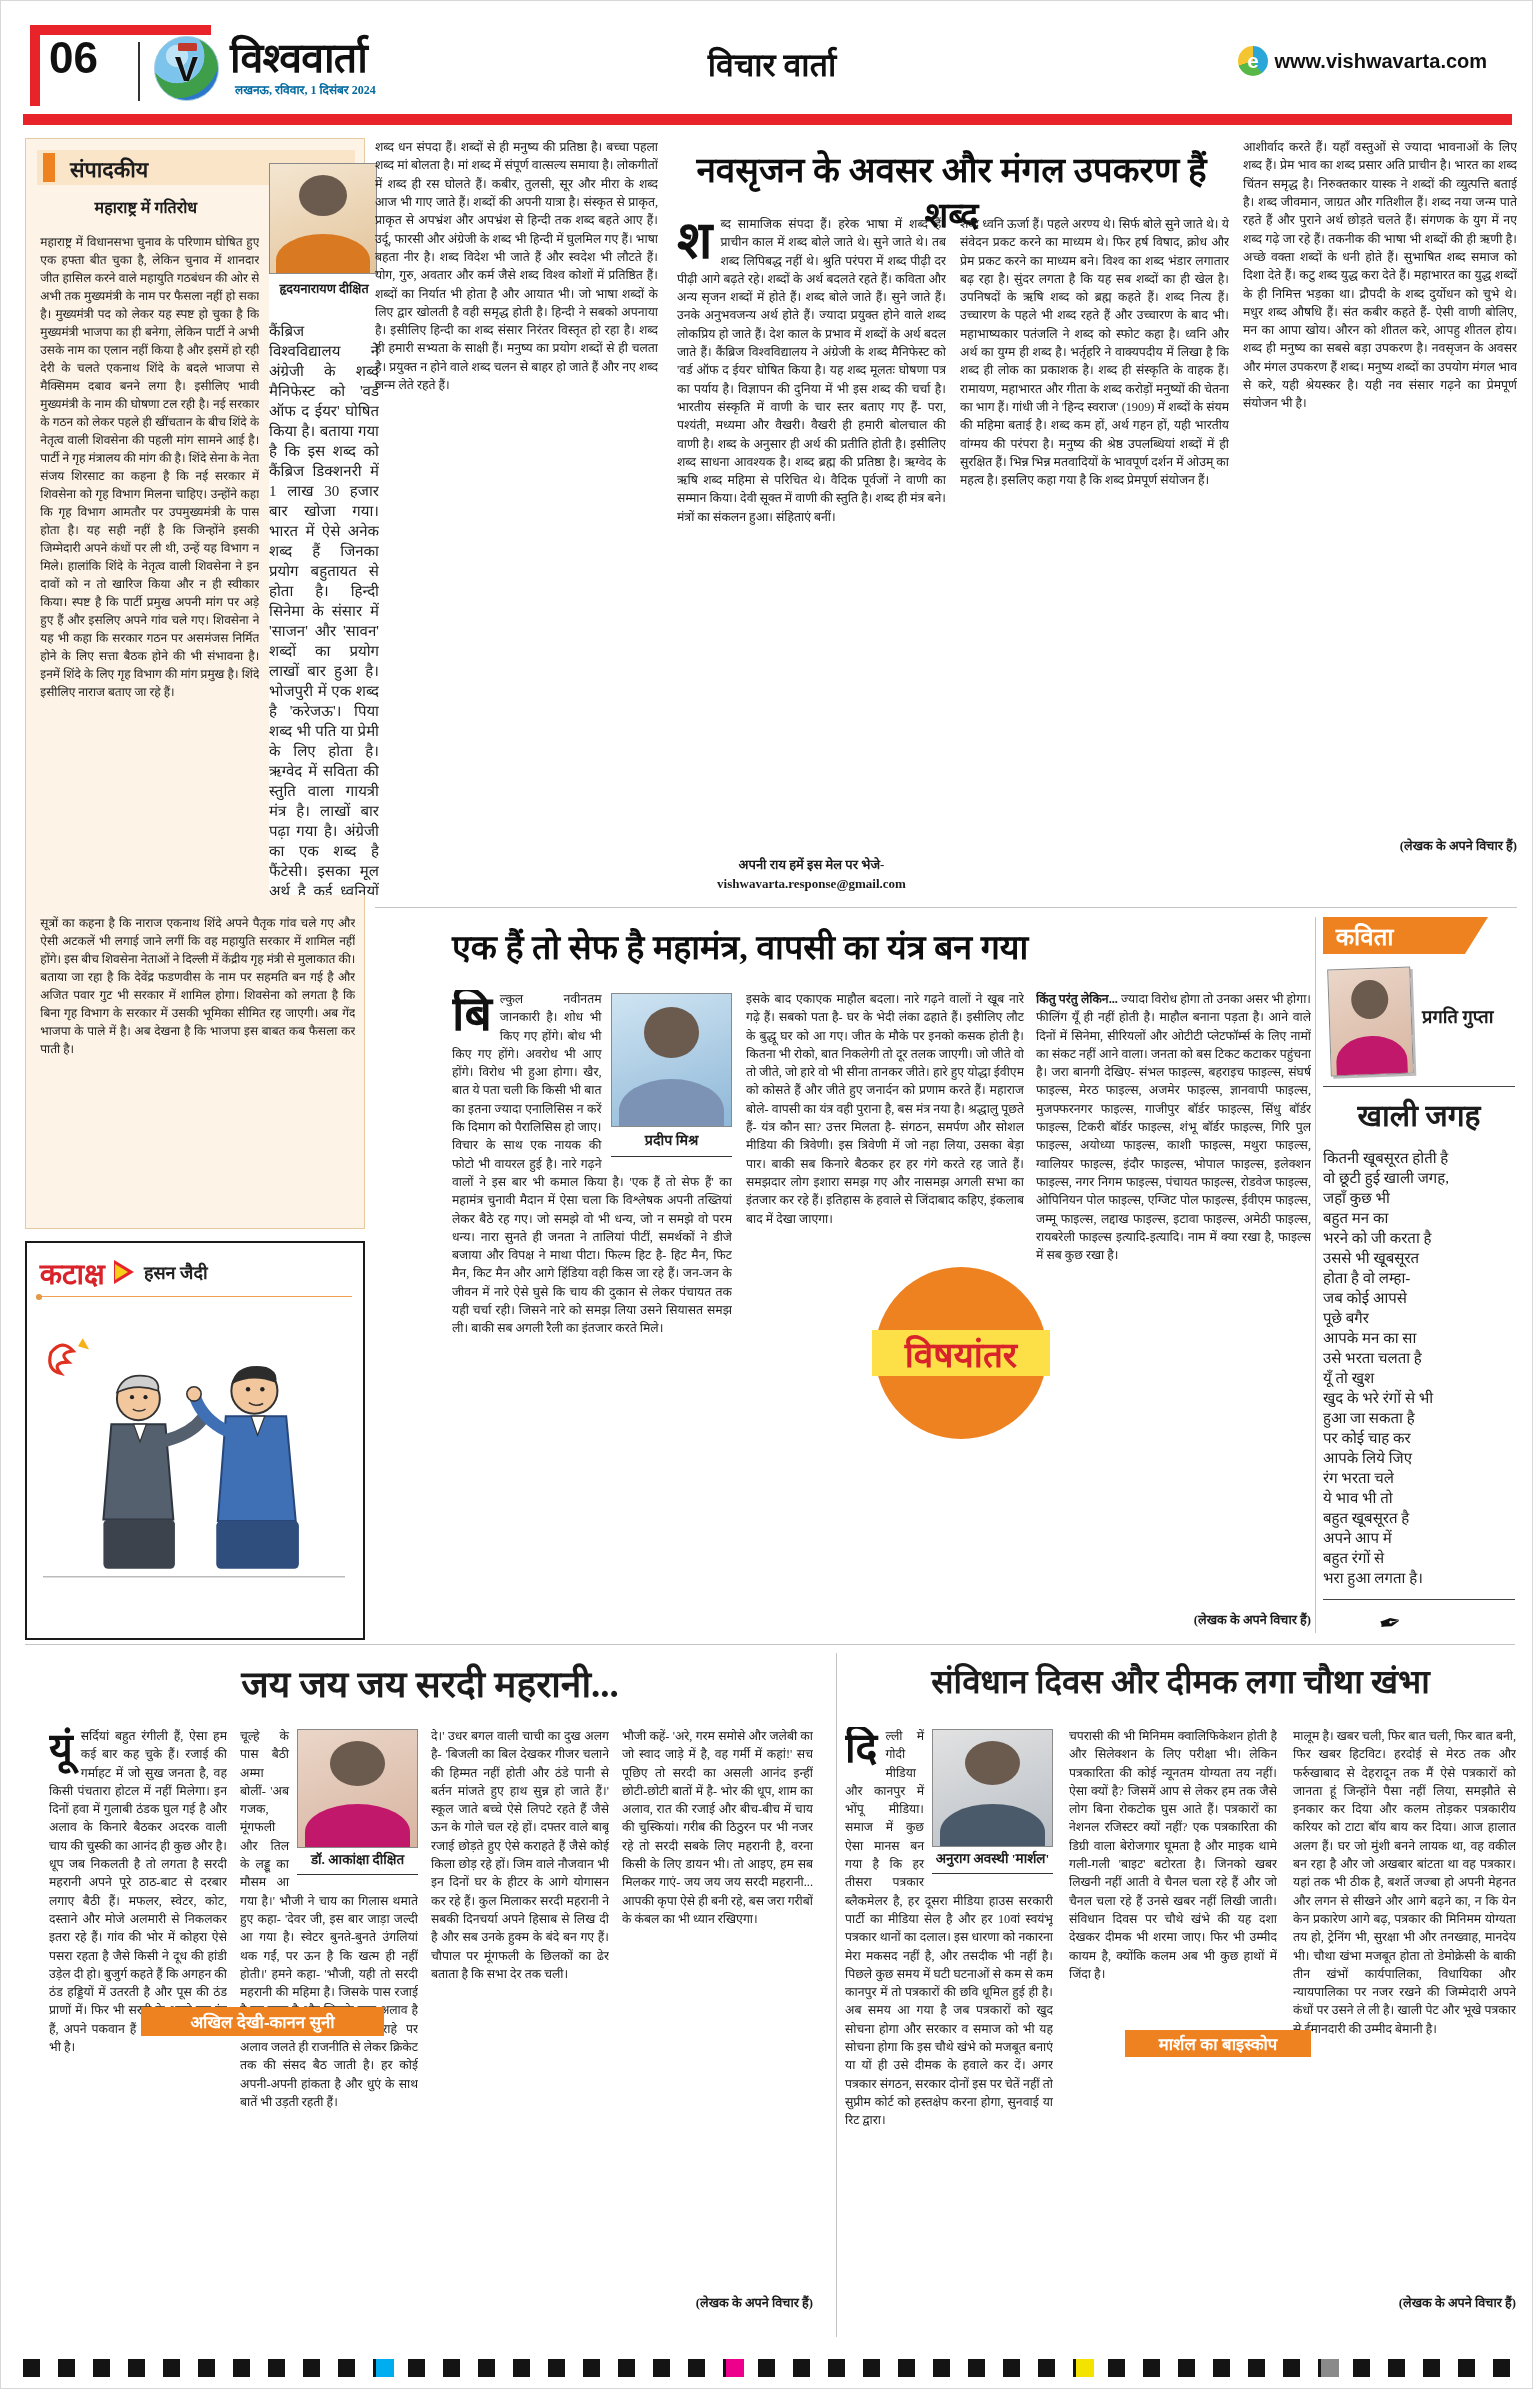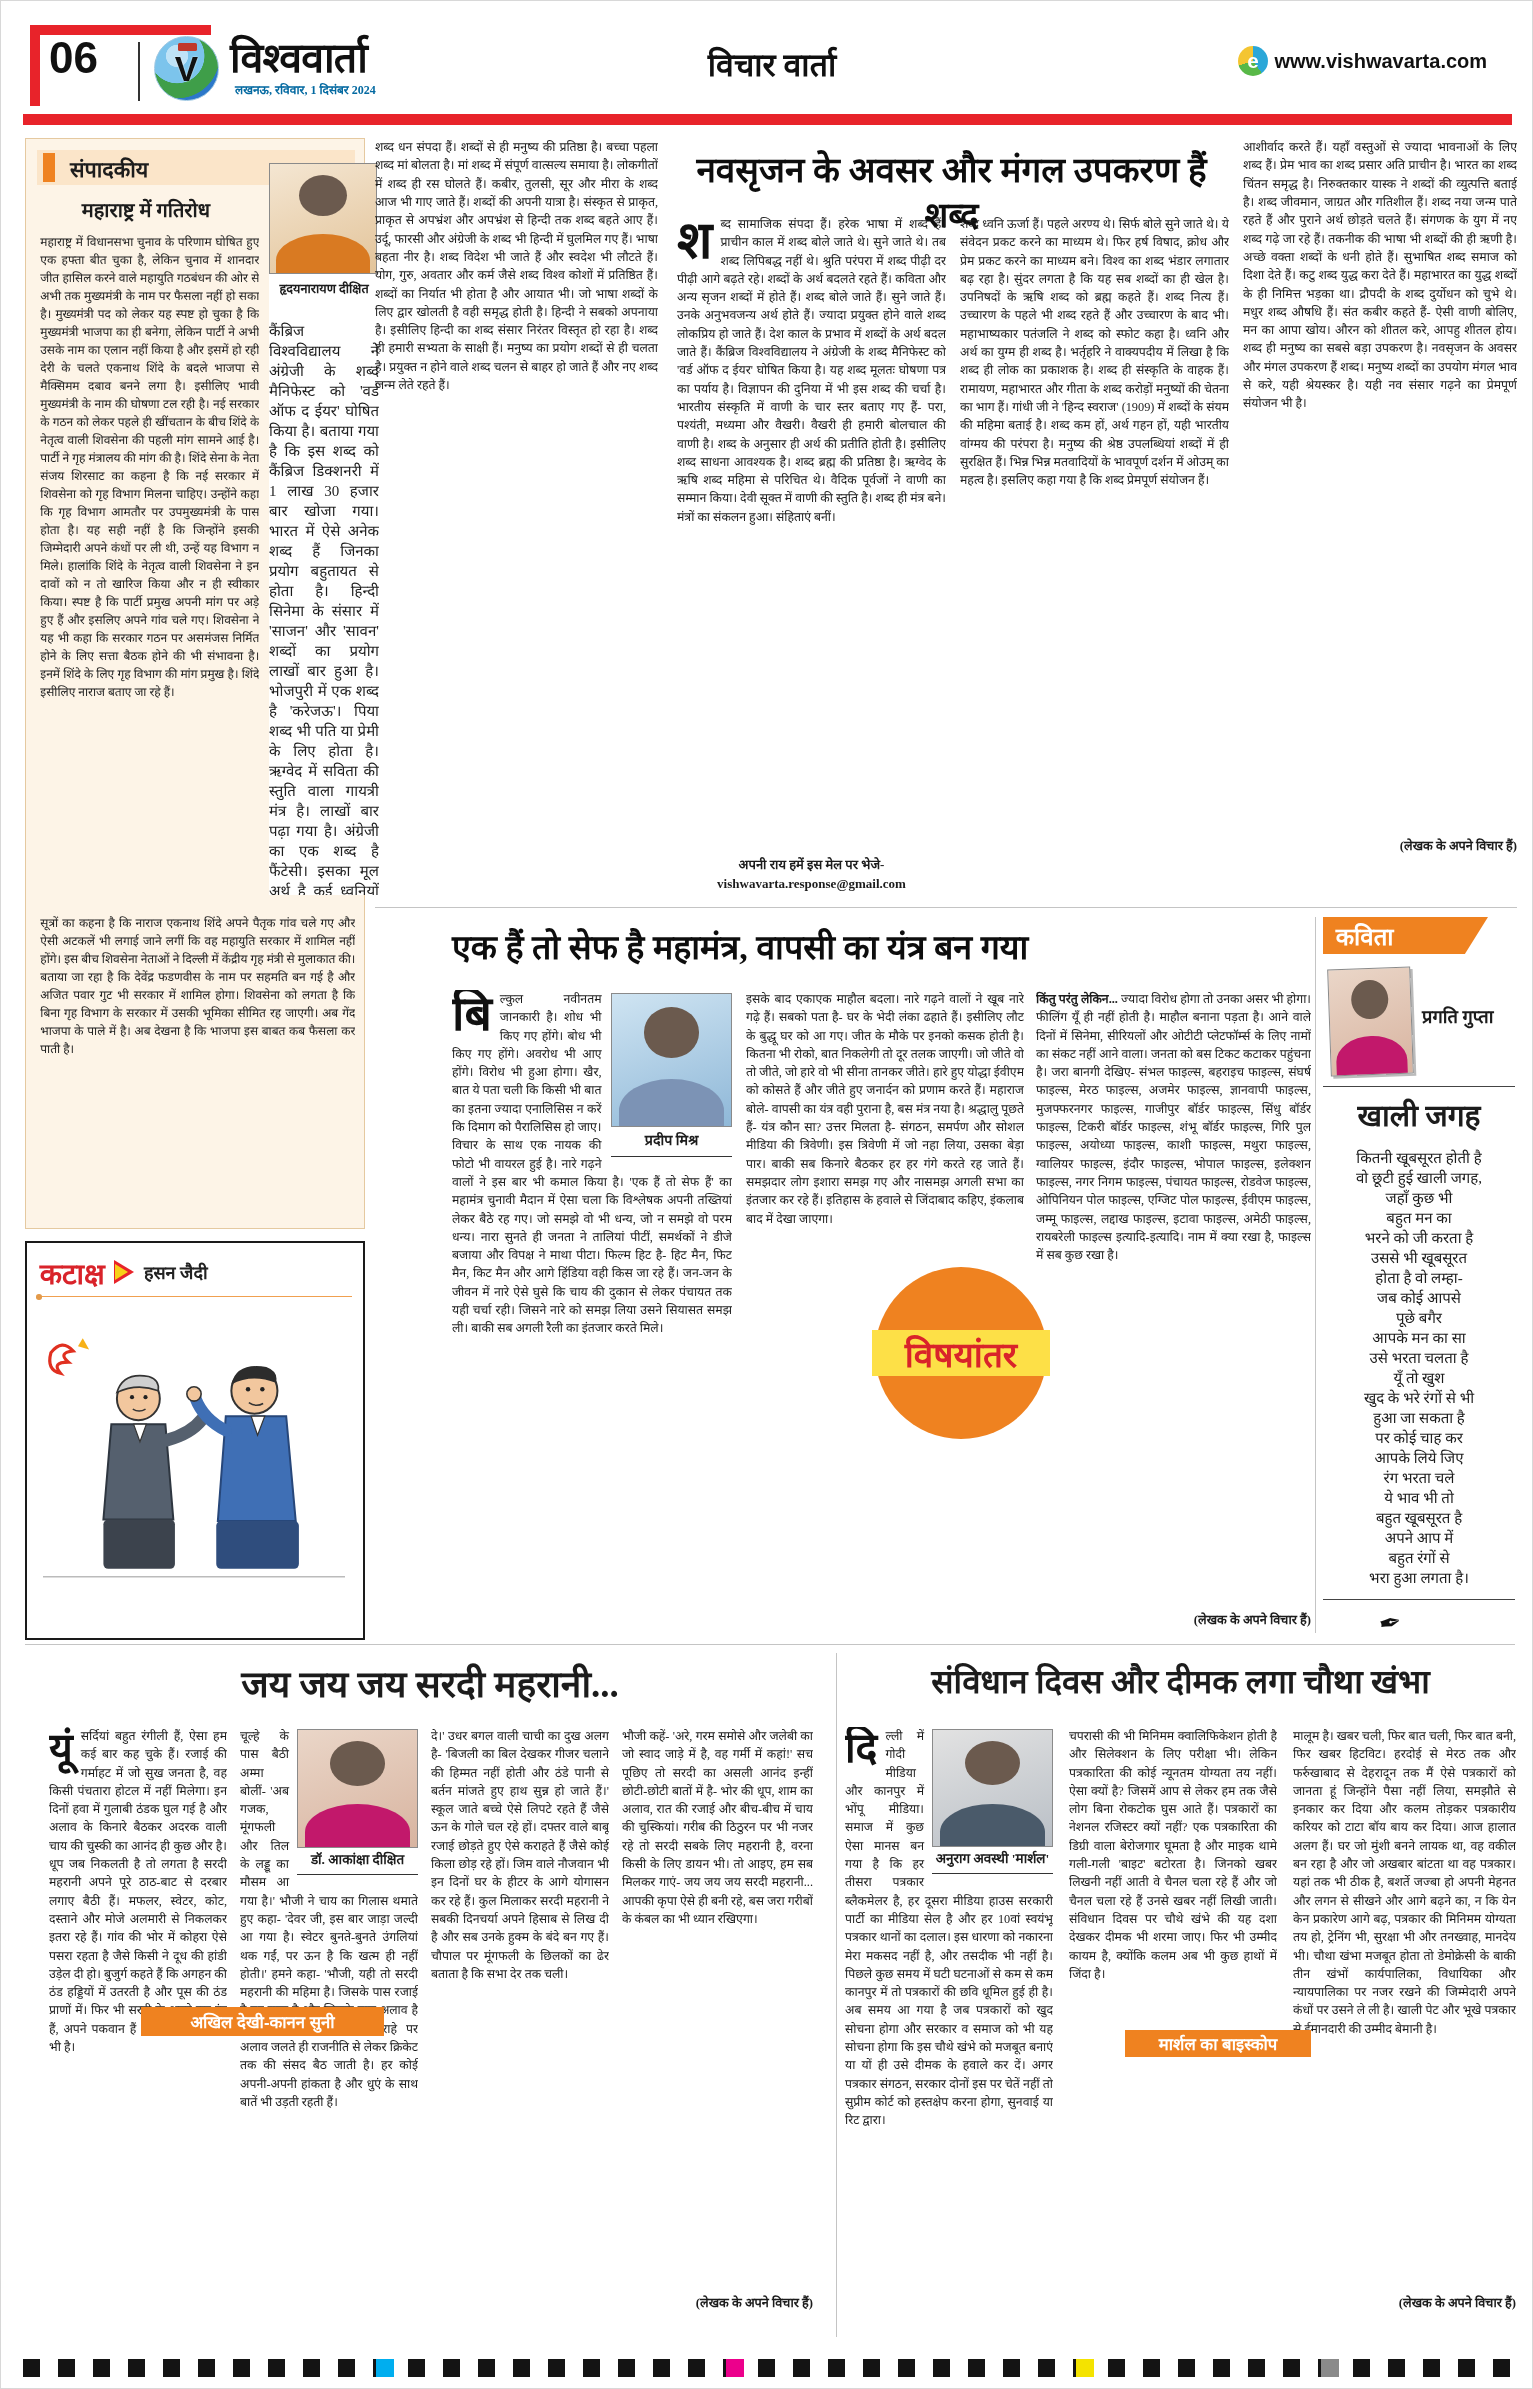--- a/index.html
+++ b/index.html
@@ -30,21 +30,21 @@
                  display:flex; align-items:center; justify-content:center; }
   .site .url { font-family:"Liberation Sans",sans-serif; font-size:20px; font-weight:700; color:#111; text-decoration:none; }
   .redband { position:absolute; left:22px; top:113px; width:1489px; height:11px; background:#e8232a; }
 
   
   .edbox { position:absolute; left:24px; top:137px; width:340px; height:1091px;
            background:#fdf4e7; border:0.8px solid #e5c9a0; }
   .edstrip { position:absolute; left:11px; top:11px; width:318px; height:35px; background:#fbe5c9; }
   .edstrip .sq { position:absolute; left:6.4px; top:3.2px; width:12px; height:29px; background:#ef8220; }
   .edstrip .lbl { position:absolute; left:33px; top:4px; font-size:21.5px; font-weight:700; color:#1d1d1d; }
-  .edhead { position:absolute; left:6.4px; top:57px; width:227px; text-align:center; font-size:20px; font-weight:700; }
+  .edhead { position:absolute; left:6.4px; top:57px; width:227px; text-align:center; font-size:16px; font-weight:700; }
   .edbody { position:absolute; text-align:justify; font-size:12px; line-height:18px; color:#1d1d1d; overflow:hidden; }
   .edbody.narrow { left:14.3px; top:94px; width:219px; height:662px; }
   .edbody.wide { left:14.3px; top:765px; width:315px; height:312px;margin-top:10px; }
   .edinset { position:absolute; left:243px; top:24px; width:110px; height:732px; background:#fff; overflow:hidden; }
   .edinset .caption { margin-top:4.8px; text-align:center; font-size:12.7px; font-weight:700; }
   .edinset .intro { margin-top:24px; text-align:justify; font-size:15px; line-height:20px; }
 
   
   .photo { position:relative; overflow:hidden; border:0.8px solid #8a8a8a;
            background:linear-gradient(160deg,#d5dde4,#a4b4c2); }
@@ -98,21 +98,21 @@
 
   
   .poembox { position:absolute; left:1322px; top:916px; width:192px; height:725px; }
   .poembanner { width:165px; height:37px; background:#ef8220; clip-path:polygon(0 0,100% 0,86% 100%,0 100%);
                 display:flex; align-items:center; }
   .poembanner span { color:#fff; font-size:24px; font-weight:700; padding-left:12.7px; }
   .poet { position:absolute; left:99px; top:86px; font-size:18.3px; font-weight:600; }
   .poemphoto { position:absolute; left:6.4px; top:51px; transform:rotate(-2deg); box-shadow:2.4px 2.4px 0 #bbb; }
   .poemrule { position:absolute; left:0; width:192px; border-top:1.6px solid #444; }
   .poemtitle { position:absolute; left:0; top:177px; width:192px; text-align:center; font-size:30px; font-weight:700; }
-  .poemlines { position:absolute; left:0; top:231px; width:192px; text-align:center; font-size:15px; line-height:20px; white-space:pre-line; }
+  .poemlines { position:absolute; left:0; top:231px; width:192px; font-size:15px; line-height:20px; white-space:pre-line; }
   .flourish { position:absolute; left:56px; top:690px; font-size:27px; color:#111; transform:rotate(-12deg); }
 
   
   .blart { position:absolute; left:29px; top:1651px; width:800px; height:703px; }
   .blhead { position:absolute; left:0; top:4.8px; width:100%; text-align:center; font-size:37px; font-weight:700; }
   .brart { position:absolute; left:844px; top:1651px; width:671px; height:703px; }
   .brhead { position:absolute; left:0; top:6.4px; width:100%; text-align:center; font-size:33px; font-weight:700; }
   .vrule { position:absolute; background:#c4c4c4; }
   .orangelabel { position:absolute; background:#ef8220; color:#fff; font-family:"Liberation Sans",sans-serif;
                  font-weight:700; font-size:16.7px; display:flex; align-items:center; justify-content:center; }

